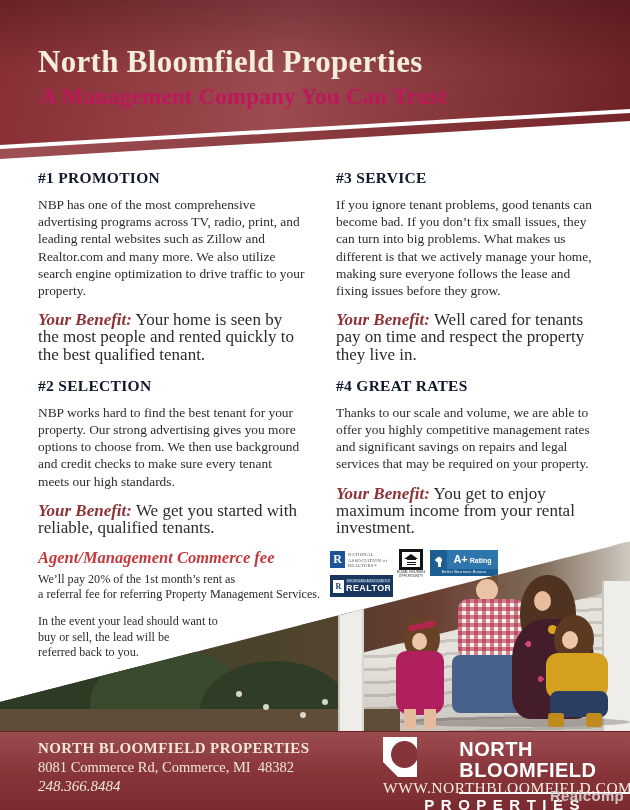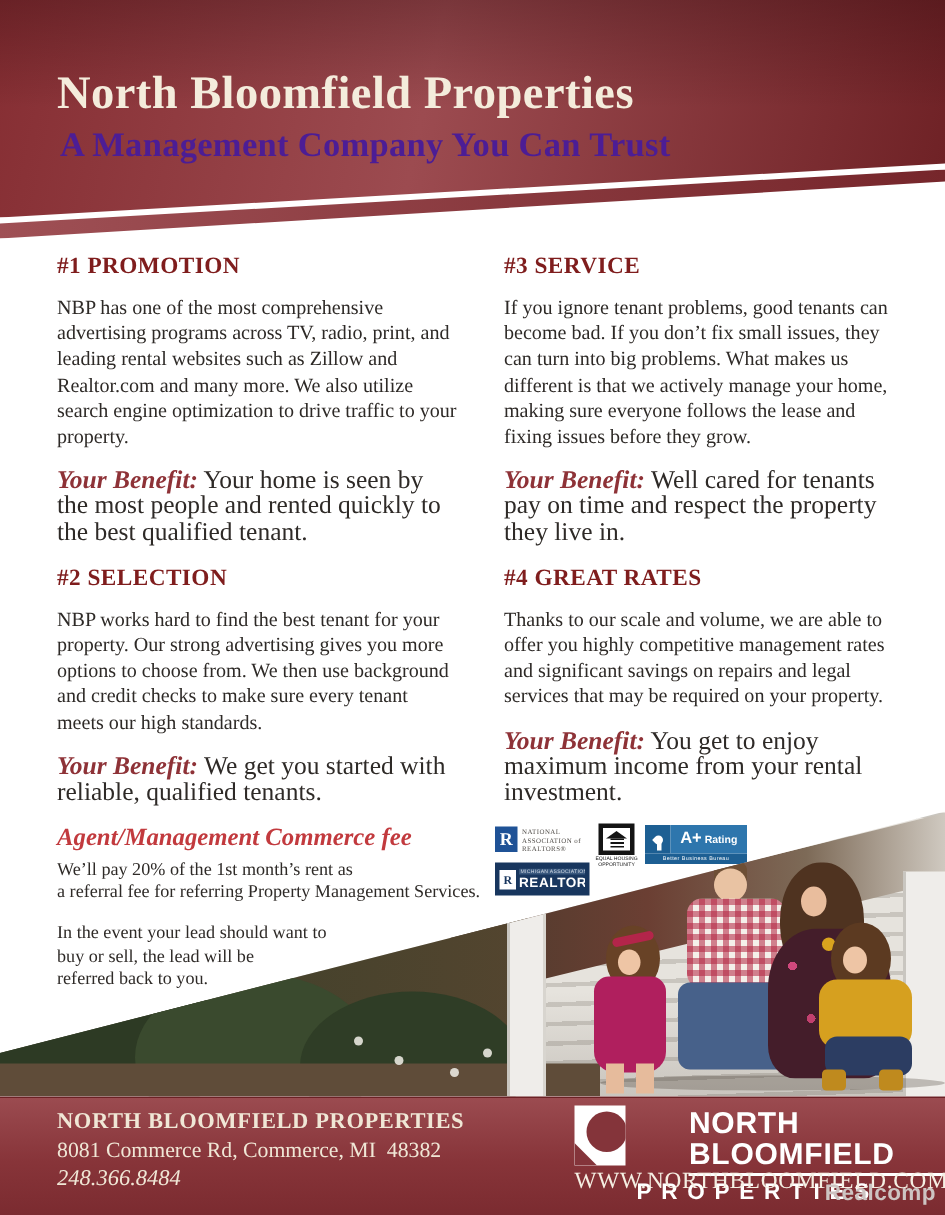--- a/index.html
+++ b/index.html
@@ -12,26 +12,26 @@
     background:
       linear-gradient(180deg, rgba(30,0,4,.28) 0%, rgba(30,0,4,0) 48%),
       linear-gradient(102deg,#862e33 0%,#9c4b50 45%,#6e2125 100%);
     clip-path:polygon(0 0,630px 0,630px 109px,0 145px);}
   .header-stripe{position:absolute;left:0;top:0;width:630px;height:165px;
     background:linear-gradient(90deg,#9f5055,#76262b);
     clip-path:polygon(0 149px,630px 113px,630px 121px,0 159px);}
   .page-title{position:absolute;left:38px;top:44px;font-size:31px;font-weight:bold;
     color:#f4ecdc;letter-spacing:.3px;}
   .page-subtitle{position:absolute;left:40px;top:84px;font-size:23px;font-weight:bold;
-    color:#4c1d95;letter-spacing:.2px;}
+    color:#be185d;letter-spacing:.2px;}
 
   
   .main{position:absolute;left:38px;top:161px;width:566px;display:grid;
         grid-template-columns:268px 268px;column-gap:30px;row-gap:6px;}
-  .sec-heading{font-size:15.5px;font-weight:bold;color:#7f1d1d;letter-spacing:.3px;
+  .sec-heading{font-size:15.5px;font-weight:bold;color:#0f172a;letter-spacing:.3px;
         margin:8px 0 9px;}
   .sec-body{font-size:13.4px;line-height:17.2px;margin:0;color:#2e2a27;}
   .benefit{margin:12px 0 0;font-size:17px;line-height:17.2px;}
   .benefit-label{font-weight:bold;font-style:italic;color:#8e3237;}
 
   
   .referral{position:absolute;left:38px;top:548px;width:312px;}
   .ref-h{font-size:16.5px;font-weight:bold;font-style:italic;color:#c23a3e;margin:0 0 4px;}
   .ref-p{font-size:12.1px;line-height:15.2px;margin:0 0 12px;white-space:pre-line;color:#2e2a27;}
 
@@ -136,21 +136,21 @@
     color:#f0e7d6;letter-spacing:.4px;}
   .footer-address{position:absolute;left:38px;top:27px;font-size:14.5px;color:#f0e7d6;white-space:pre;}
   .footer-phone{position:absolute;left:38px;top:46px;font-size:15px;color:#f0e7d6;font-style:italic;}
   .nbp-logo{position:absolute;left:383px;top:5px;display:flex;gap:7px;align-items:flex-start;}
   .nbp-mark{position:relative;width:42px;height:40px;background:#fff;overflow:hidden;}
   .nbp-mark-circle{position:absolute;left:8px;top:4px;width:27px;height:27px;border-radius:50%;background:#84343a;}
   .nbp-mark-notch{position:absolute;left:0;bottom:0;width:0;height:0;
     border-bottom:15px solid #84343a;border-right:15px solid transparent;}
   .nbp-text{padding-top:2px;}
   .nbp-name{font-family:"Liberation Sans",sans-serif;font-weight:bold;font-size:20px;
-    color:#fff;line-height:21px;letter-spacing:.5px;border-bottom:2px solid #fff;padding-bottom:1px;margin-left:35px;}
+    color:#fff;line-height:21px;letter-spacing:.5px;border-bottom:2px solid #fff;padding-bottom:11px;margin-left:35px;}
   .nbp-sub{font-family:"Liberation Sans",sans-serif;font-weight:bold;font-size:15px;
     color:#fff;letter-spacing:6.5px;margin-top:2px;}
   .footer-website{position:absolute;left:383px;top:47px;font-size:15.5px;color:#f5efe3;letter-spacing:.5px;}
   .watermark{position:absolute;right:6px;top:787px;font-family:"Liberation Sans",sans-serif;
     font-size:15px;color:#cdc4c2;letter-spacing:.3px;font-weight:bold;}
 </style>
 </head>
 <body>
 
 <div class="page">

